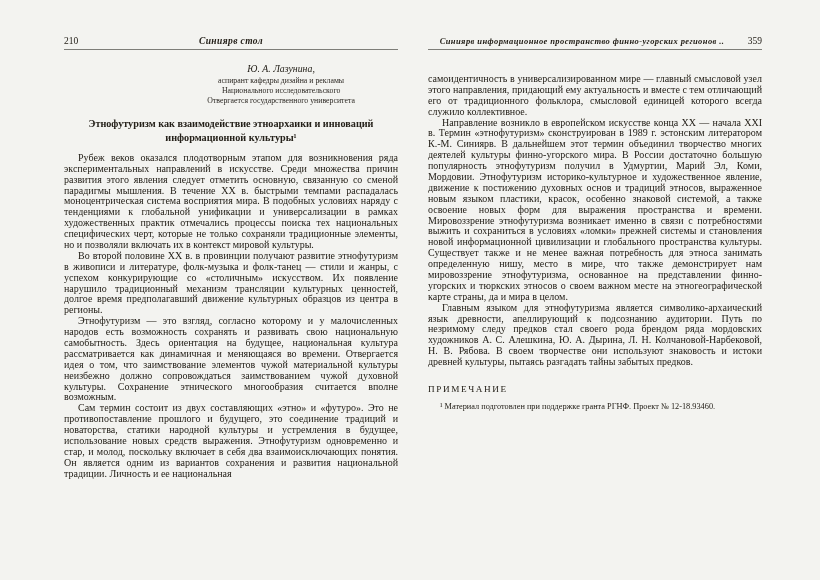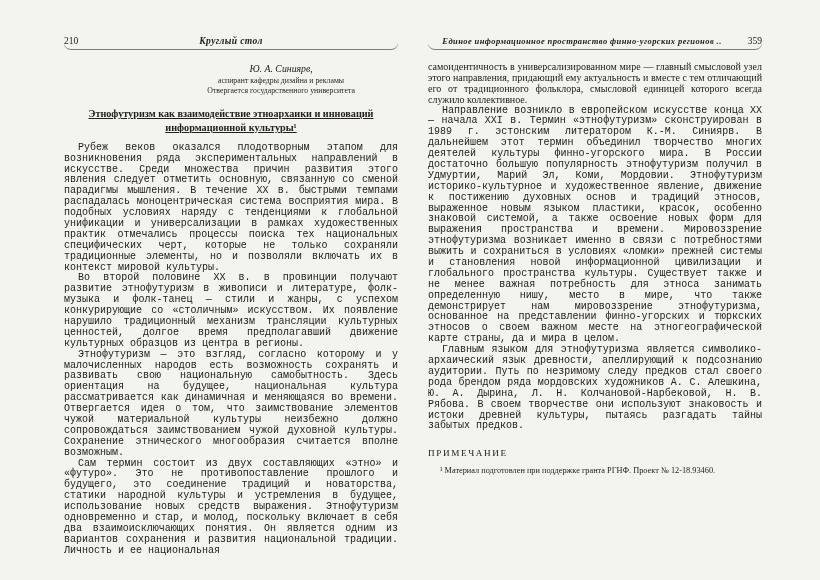--- a/index.html
+++ b/index.html
@@ -1,15 +1,15 @@
 <!DOCTYPE html>
 <html lang="ru"><head>
 <meta charset="utf-8">
 <style>
-  * { margin: 0; padding: 0; box-sizing: border-box; border-radius: 30px; }
+  * { margin: 0; padding: 0; box-sizing: border-box; }
   html, body { width: 820px; height: 580px; overflow: hidden; }
   body {
     background: #f3f3f0;
     font-family: "Liberation Serif", "DejaVu Serif", serif;
     color: #242019;
   }
   .spread { display: flex; gap: 30px; padding: 36px 58px 14px 64px; height: 100%; }
   .page { flex: 1; min-width: 0; }
 
   .running-header {
@@ -23,70 +23,71 @@
   .rh-title.small { font-size: 8.5px; }
   .rh-num { width: 26px; flex: none; }
   .rh-num.right { text-align: right; }
 
   .author-block { margin: 13px 0 0 30%; width: 70%; text-align: center; }
   .author-name { font-style: italic; font-size: 9.8px; margin-bottom: 2px; }
   .affiliation { font-size: 7.8px; line-height: 1.3; color: #2b2722; }
 
   .article-title {
     font-size: 10.2px; font-weight: bold; text-align: center;
-    line-height: 1.3; margin: 11px 6px 9px; text-decoration: underline;
+    line-height: 1.3; margin: 11px 6px 9px;
   }
 
   .body-par {
     font-size: 10px; line-height: 1.09; text-align: justify;
     hyphens: auto; -webkit-hyphens: auto;
   }
-  .indent { text-indent: 14px; font-family: Liberation Mono, monospace; }
+  .indent { text-indent: 14px; }
 
   .note-heading {
     text-align: left; font-size: 9.2px; font-weight: normal;
     letter-spacing: 1.6px; margin: 16px 0 8px;
   }
   .footnote {
     font-size: 8.3px; line-height: 1.3; text-indent: 12px; text-align: justify;
   }
 </style>
 </head>
 <body>
 
 <div class="spread">
 
   <div class="page">
     <div class="running-header">
       <span class="rh-num">210</span>
-      <span class="rh-title">Круглый стол</span>
+      <span class="rh-title">Синиярв стол</span>
       <span class="rh-num right"></span>
     </div>
 
     <div class="author-block">
-      <div class="author-name">Ю. А. Синиярв,</div>
+      <div class="author-name">Ю. А. Лазунина,</div>
       <div class="affiliation">аспирант кафедры дизайна и рекламы</div>
+      <div class="affiliation">Национального исследовательского</div>
       <div class="affiliation">Отвергается государственного университета</div>
     </div>
 
     <h1 class="article-title">Этнофутуризм как взаимодействие этноархаики и инноваций информационной культуры¹</h1>
 
     <p class="body-par indent">Рубеж веков оказался плодотворным этапом для возникновения ряда экспериментальных направлений в искусстве. Среди множества причин развития этого явления следует отметить основную, связанную со сменой парадигмы мышления. В течение XX в. быстрыми темпами распадалась моноцентрическая система восприятия мира. В подобных условиях наряду с тенденциями к глобальной унификации и универсализации в рамках художественных практик отмечались процессы поиска тех национальных специфических черт, которые не только сохраняли традиционные элементы, но и позволяли включать их в контекст мировой культуры.</p>
     <p class="body-par indent">Во второй половине XX в. в провинции получают развитие этнофутуризм в живописи и литературе, фолк-музыка и фолк-танец — стили и жанры, с успехом конкурирующие со «столичным» искусством. Их появление нарушило традиционный механизм трансляции культурных ценностей, долгое время предполагавший движение культурных образцов из центра в регионы.</p>
     <p class="body-par indent">Этнофутуризм — это взгляд, согласно которому и у малочисленных народов есть возможность сохранять и развивать свою национальную самобытность. Здесь ориентация на будущее, национальная культура рассматривается как динамичная и меняющаяся во времени. Отвергается идея о том, что заимствование элементов чужой материальной культуры неизбежно должно сопровождаться заимствованием чужой духовной культуры. Сохранение этнического многообразия считается вполне возможным.</p>
     <p class="body-par indent">Сам термин состоит из двух составляющих «этно» и «футуро». Это не противопоставление прошлого и будущего, это соединение традиций и новаторства, статики народной культуры и устремления в будущее, использование новых средств выражения. Этнофутуризм одновременно и стар, и молод, поскольку включает в себя два взаимоисключающих понятия. Он является одним из вариантов сохранения и развития национальной традиции. Личность и ее национальная</p>
   </div>
 
   <div class="page">
     <div class="running-header">
-      <span class="rh-title small">Единое информационное пространство финно-угорских регионов ..</span>
+      <span class="rh-title small">Синиярв информационное пространство финно-угорских регионов ..</span>
       <span class="rh-num right">359</span>
     </div>
 
-    <p class="body-par" style="margin-top:12px">самоидентичность в универсализированном мире — главный смысловой узел этого направления, придающий ему актуальность и вместе с тем отличающий его от традиционного фольклора, смысловой единицей которого всегда служило коллективное.</p>
+    <p class="body-par" style="margin-top:24px">самоидентичность в универсализированном мире — главный смысловой узел этого направления, придающий ему актуальность и вместе с тем отличающий его от традиционного фольклора, смысловой единицей которого всегда служило коллективное.</p>
     <p class="body-par indent">Направление возникло в европейском искусстве конца XX — начала XXI в. Термин «этнофутуризм» сконструирован в 1989 г. эстонским литератором К.-М. Синиярв. В дальнейшем этот термин объединил творчество многих деятелей культуры финно-угорского мира. В России достаточно большую популярность этнофутуризм получил в Удмуртии, Марий Эл, Коми, Мордовии. Этнофутуризм историко-культурное и художественное явление, движение к постижению духовных основ и традиций этносов, выраженное новым языком пластики, красок, особенно знаковой системой, а также освоение новых форм для выражения пространства и времени. Мировоззрение этнофутуризма возникает именно в связи с потребностями выжить и сохраниться в условиях «ломки» прежней системы и становления новой информационной цивилизации и глобального пространства культуры. Существует также и не менее важная потребность для этноса занимать определенную нишу, место в мире, что также демонстрирует нам мировоззрение этнофутуризма, основанное на представлении финно-угорских и тюркских этносов о своем важном месте на этногеографической карте страны, да и мира в целом.</p>
     <p class="body-par indent">Главным языком для этнофутуризма является символико-архаический язык древности, апеллирующий к подсознанию аудитории. Путь по незримому следу предков стал своего рода брендом ряда мордовских художников А. С. Алешкина, Ю. А. Дырина, Л. Н. Колчановой-Нарбековой, Н. В. Рябова. В своем творчестве они используют знаковость и истоки древней культуры, пытаясь разгадать тайны забытых предков.</p>
 
     <h2 class="note-heading">ПРИМЕЧАНИЕ</h2>
     <p class="footnote">¹ Материал подготовлен при поддержке гранта РГНФ. Проект № 12-18.93460.</p>
   </div>
 
 </div>
 
 </body></html>

